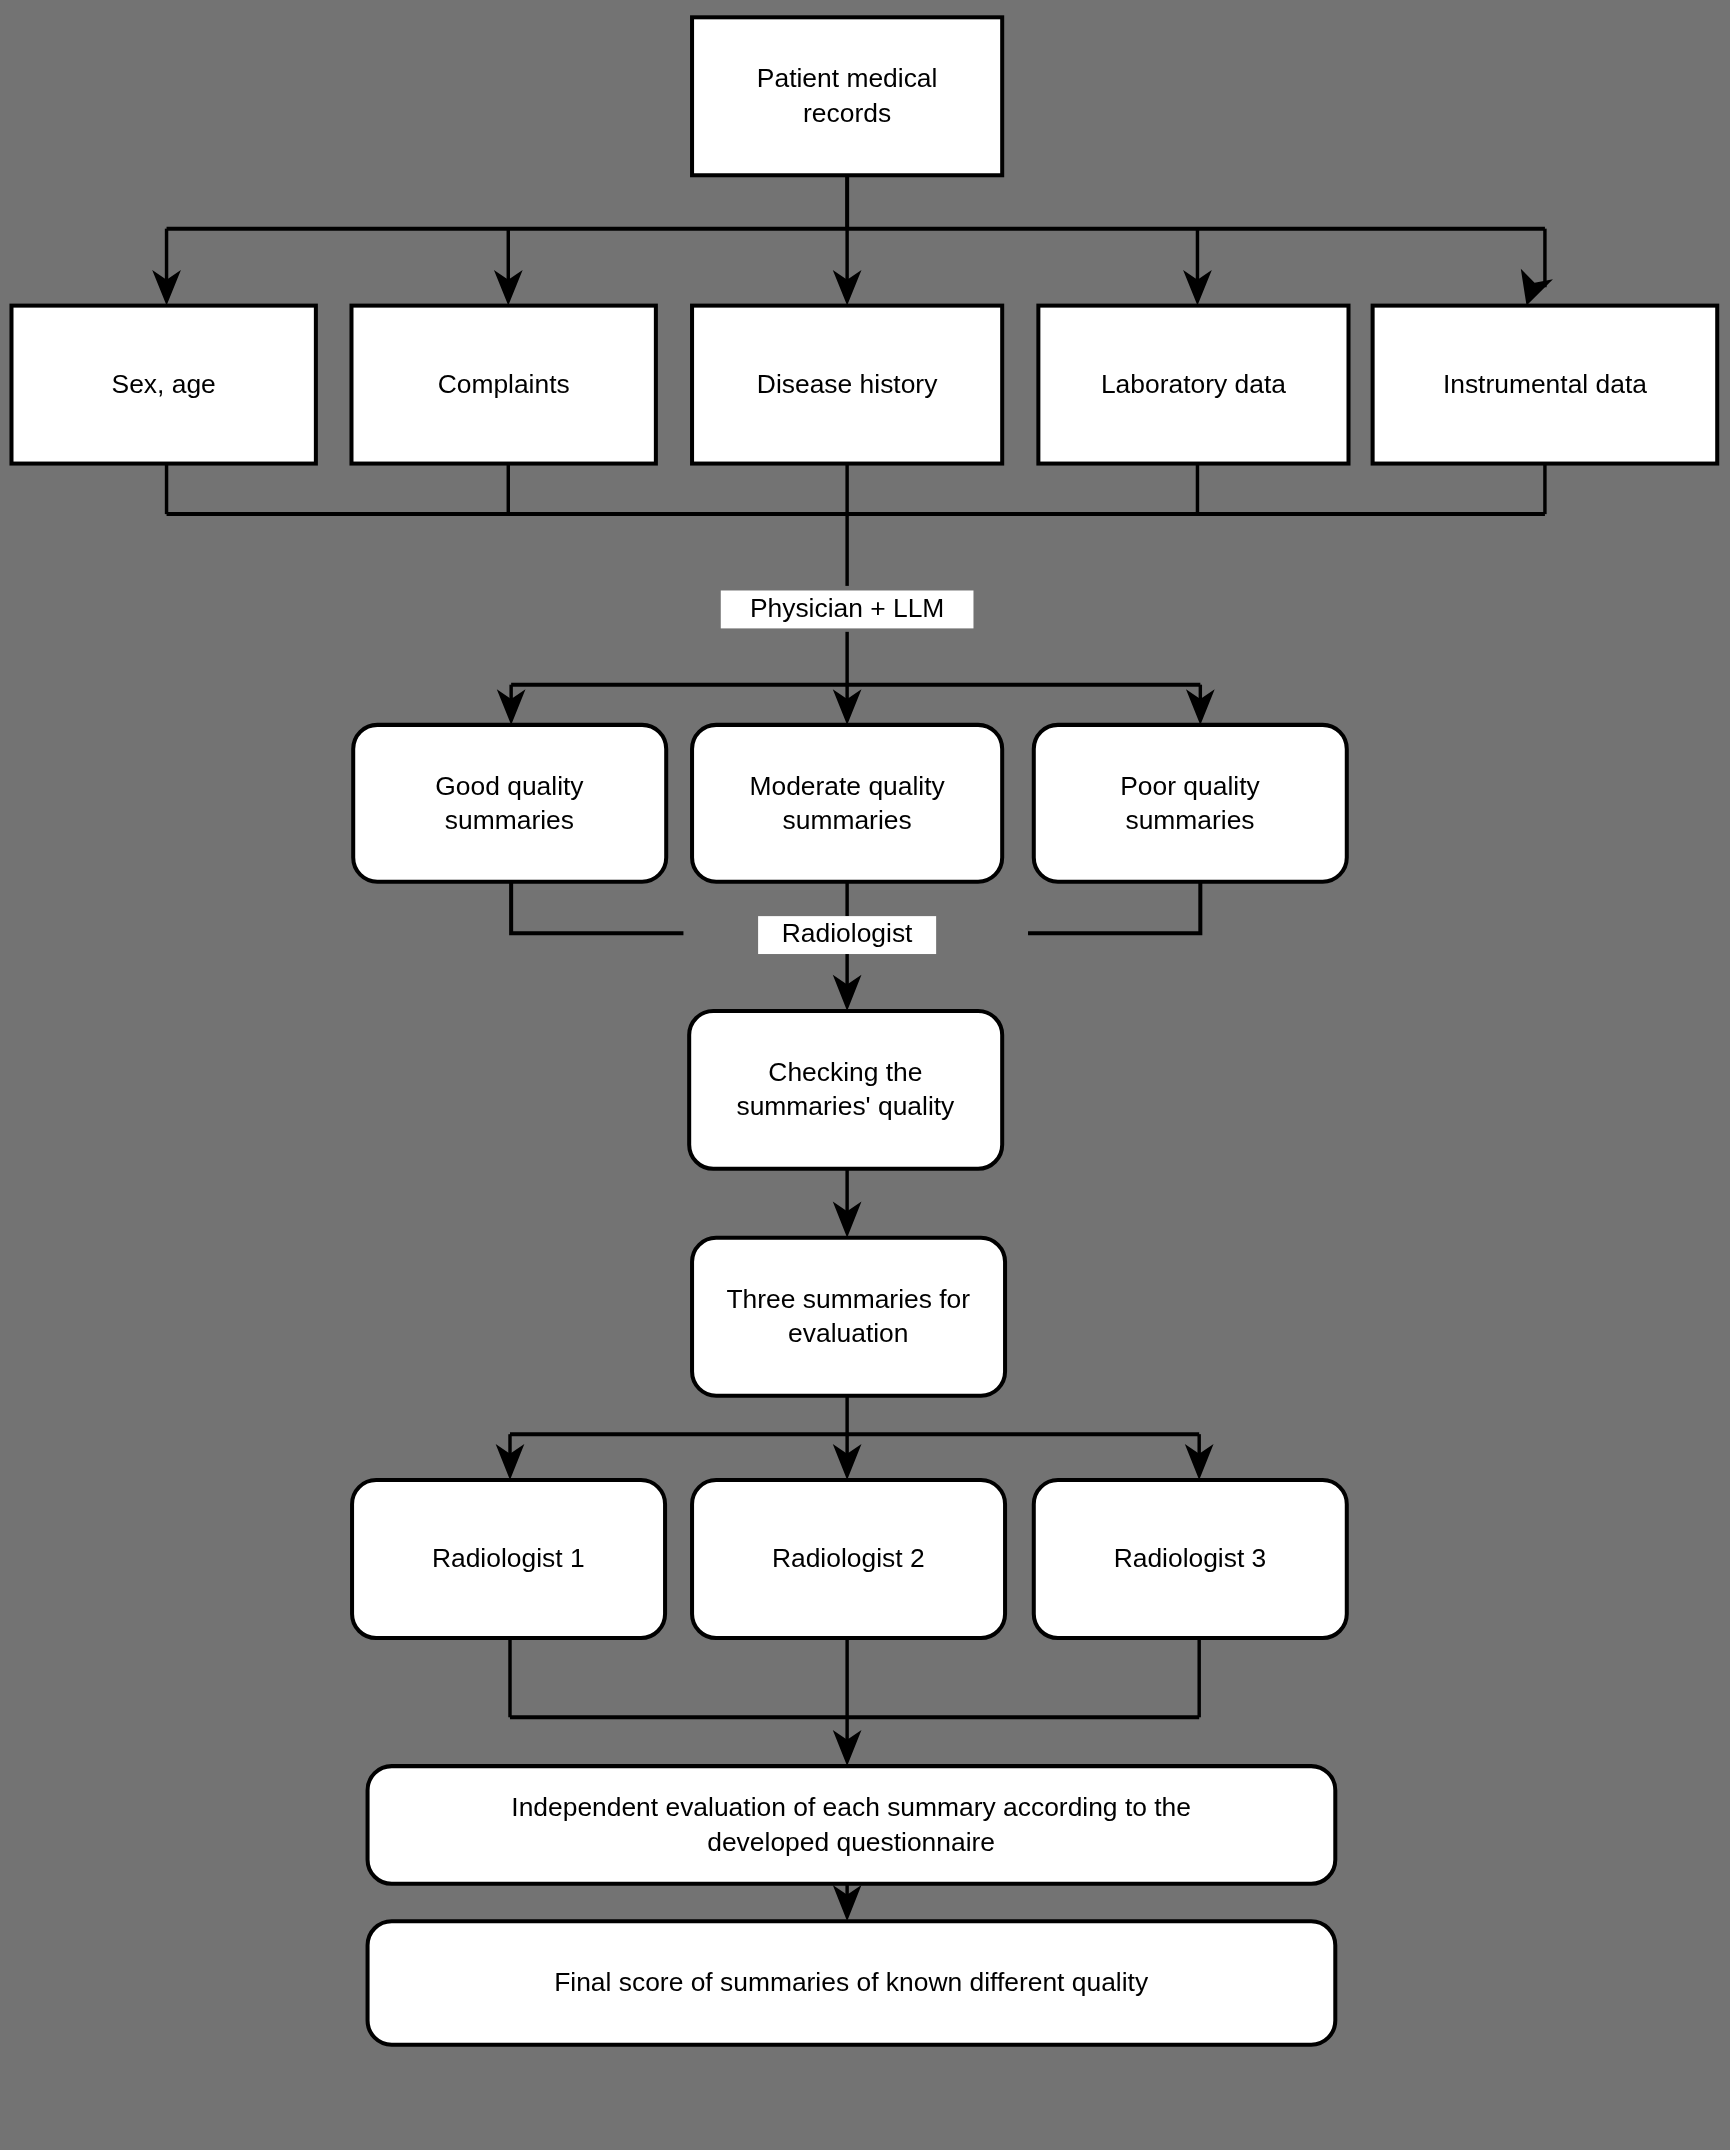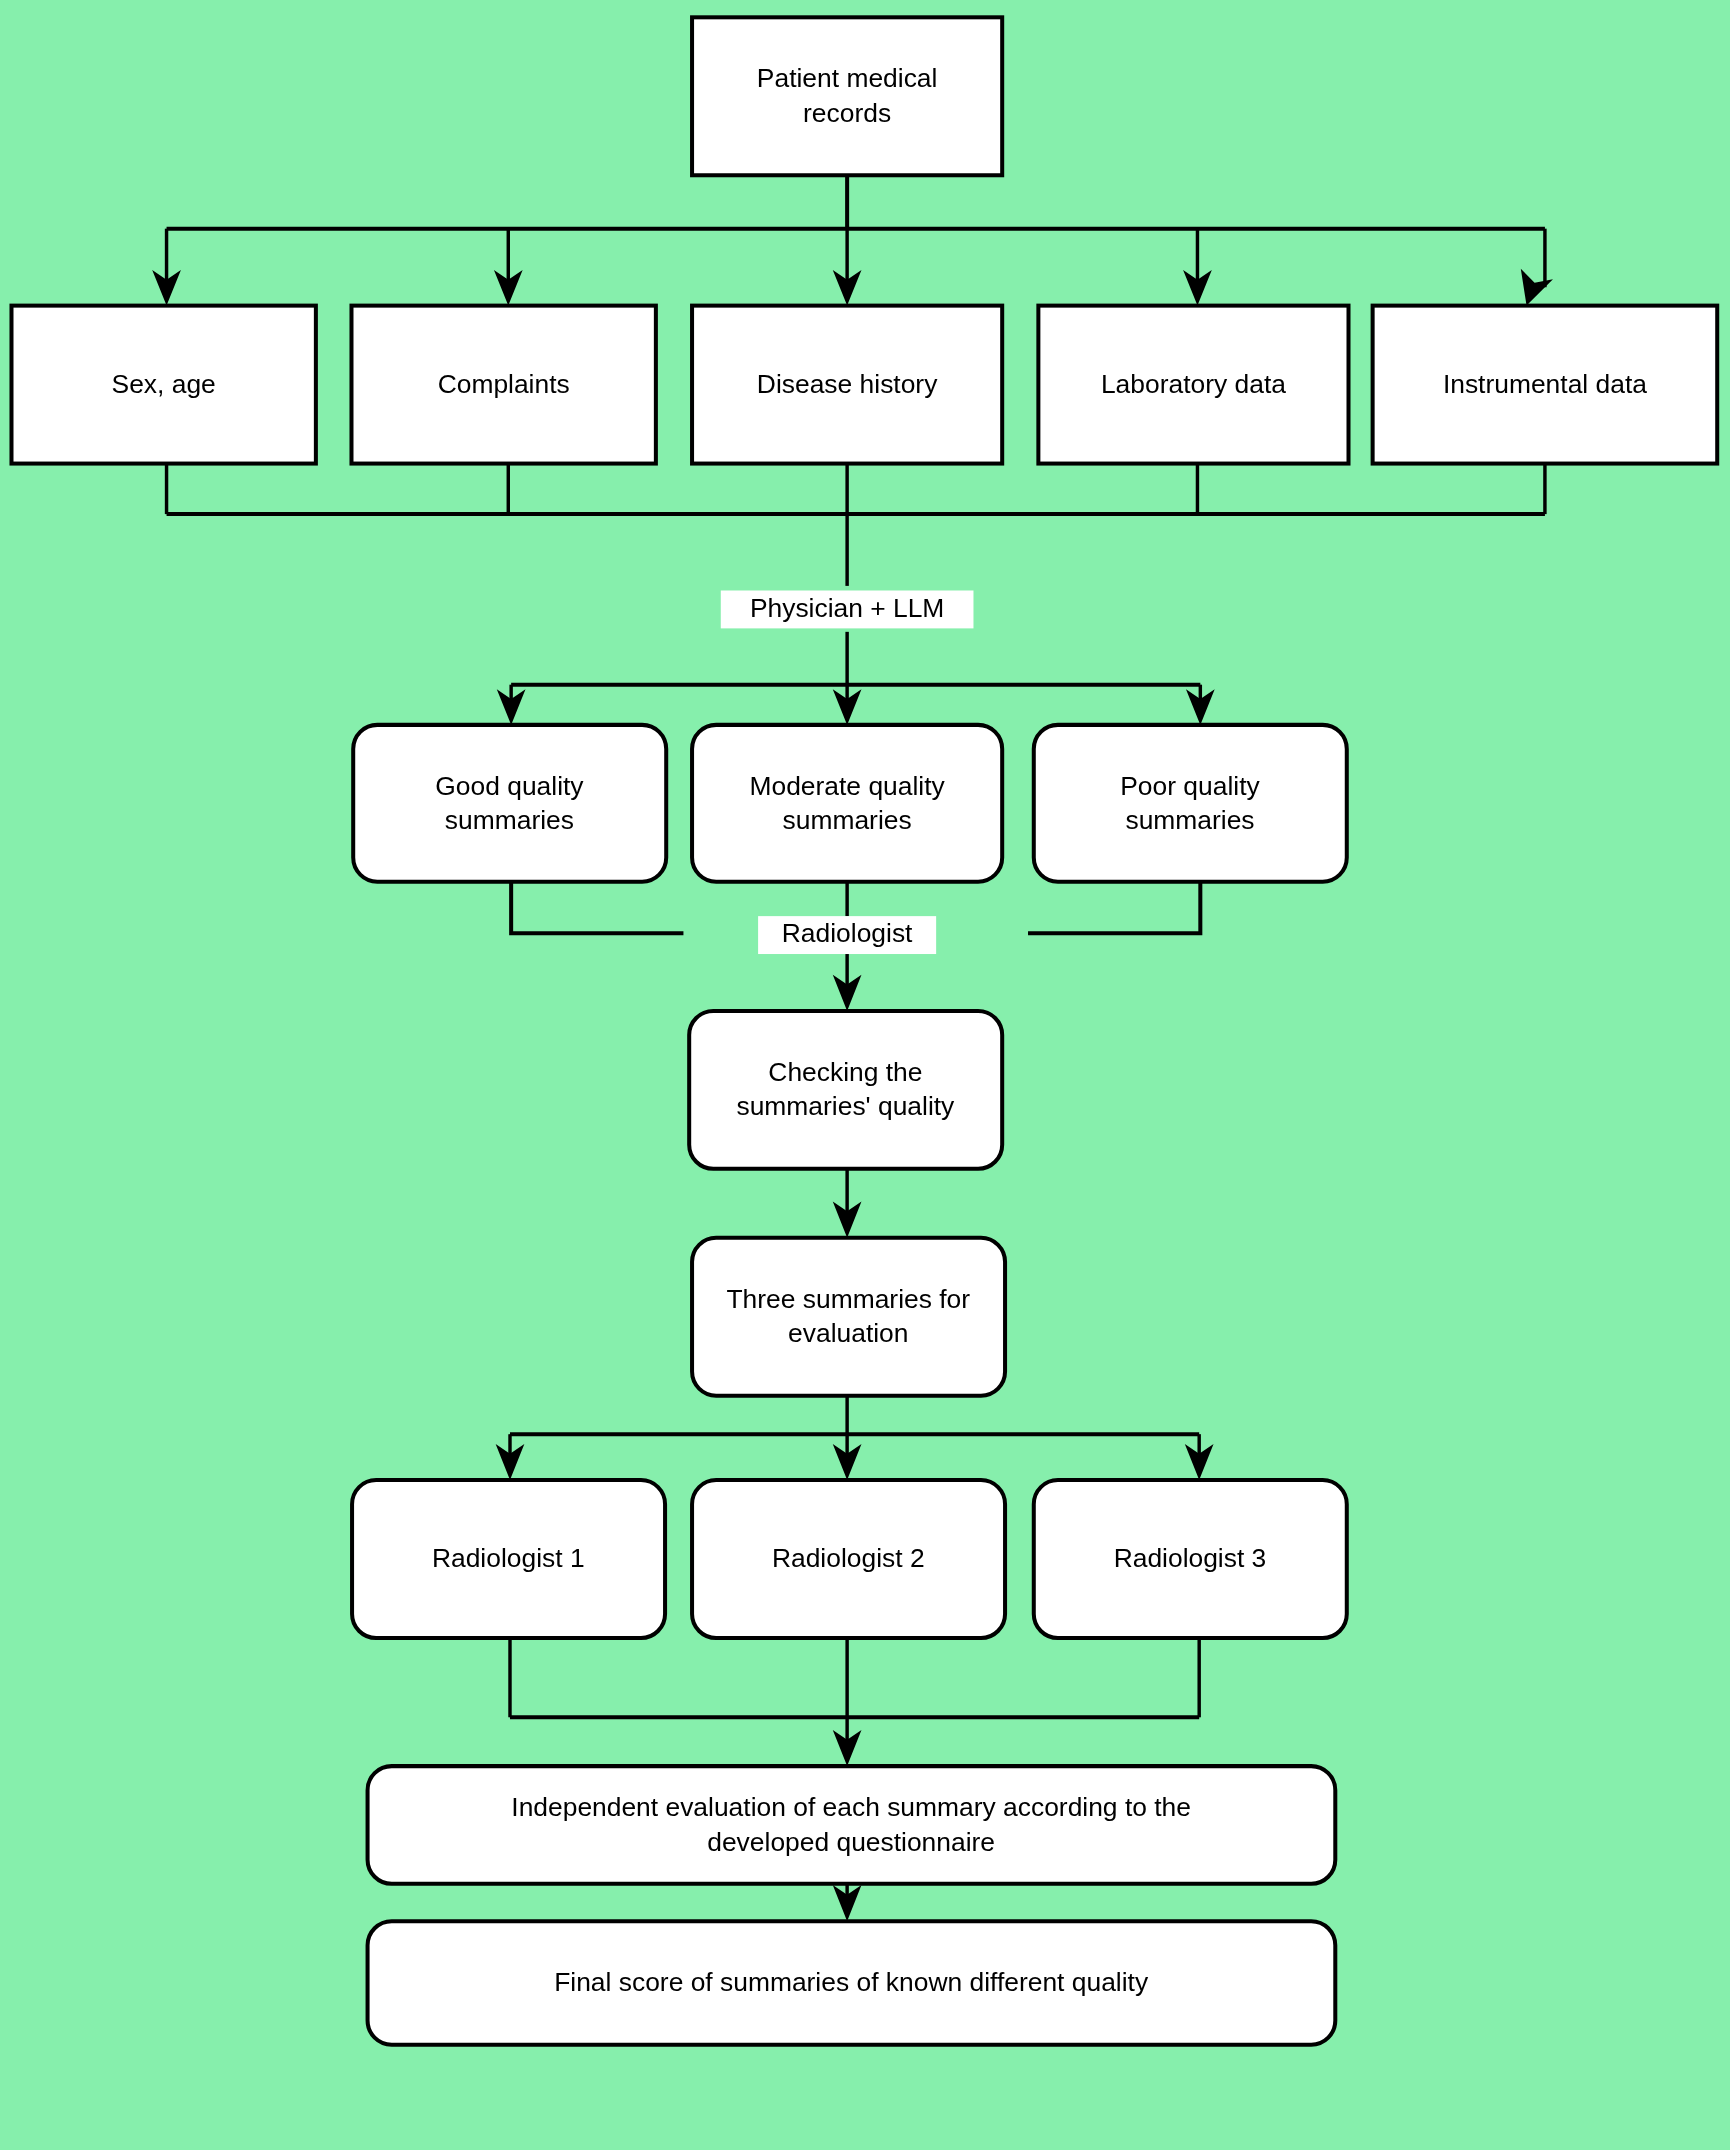--- a/index.html
+++ b/index.html
@@ -7,21 +7,21 @@
     padding: 0;
     background: #ffffff;
   }
   body {
     font-family: "Liberation Sans", sans-serif;
   }
   #flowchart-root {
     position: relative;
     width: 1731px;
     height: 2151px;
-    background: #86efac;
+    background: #737373;
     overflow: hidden;
   }
   svg.diagram {
     display: block;
     width: 1731px;
     height: 2151px;
   }
   .node-rect {
     fill: #ffffff;
     stroke: #000000;

